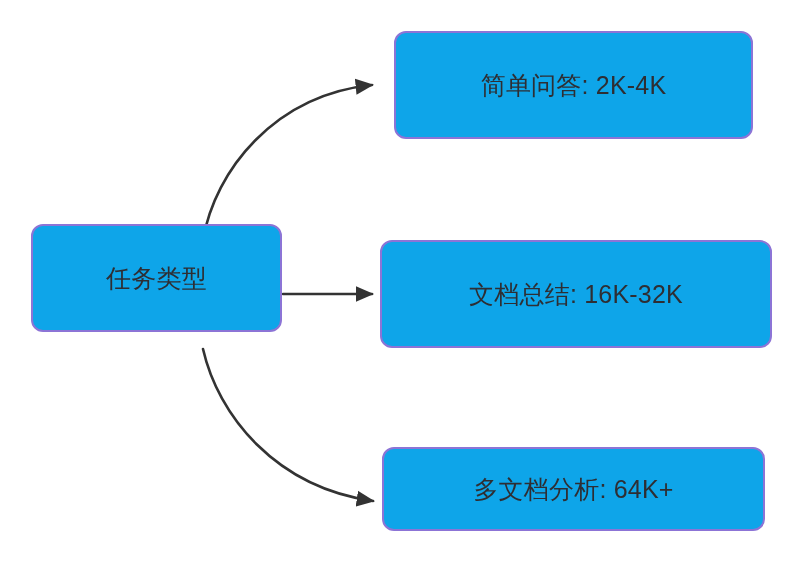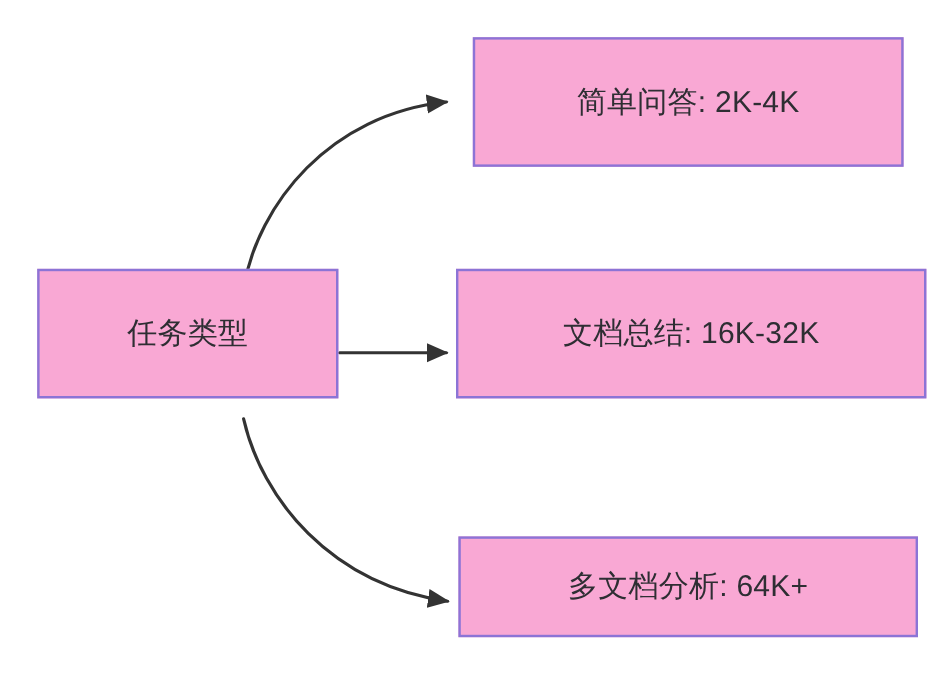--- a/index.html
+++ b/index.html
@@ -26,23 +26,23 @@
     width: 787px;
     height: 572px;
     pointer-events: none;
   }
   .node {
     position: absolute;
     box-sizing: border-box;
     display: flex;
     align-items: center;
     justify-content: center;
-    background: #f9a8d4;
+    background: #0ea5e9;
     border: 2px solid #8c74d6;
-    border-radius: 0;
+    border-radius: 12px;
   }
   .node-label {
     color: #2e2e33;
     font-size: 25px;
     line-height: 1.2;
     letter-spacing: 0.2px;
     white-space: nowrap;
   }
   #node-task-type {
     left: 31px;
@@ -51,21 +51,21 @@
     height: 108px;
   }
   #node-simple-qa {
     left: 394px;
     top: 31px;
     width: 359px;
     height: 108px;
   }
   #node-doc-summary {
     left: 380px;
-    top: 224px;
+    top: 240px;
     width: 392px;
     height: 108px;
   }
   #node-multi-doc {
     left: 382px;
     top: 447px;
     width: 383px;
     height: 84px;
   }
 </style>

